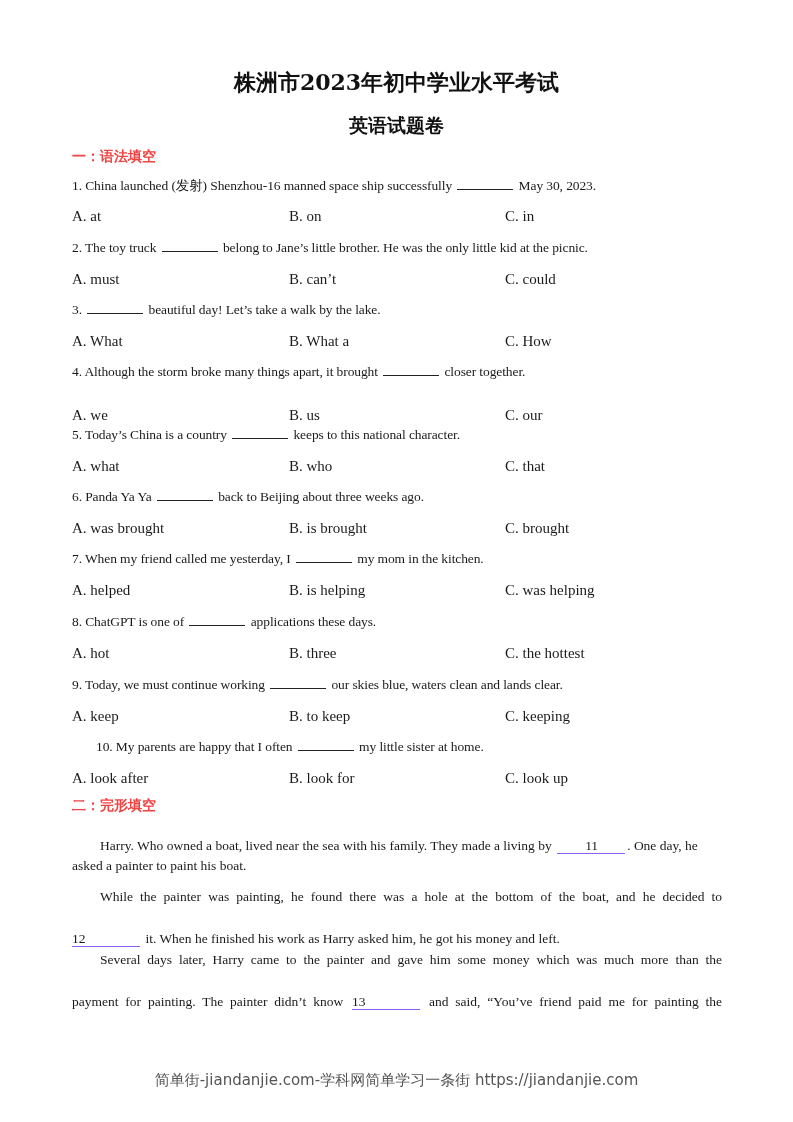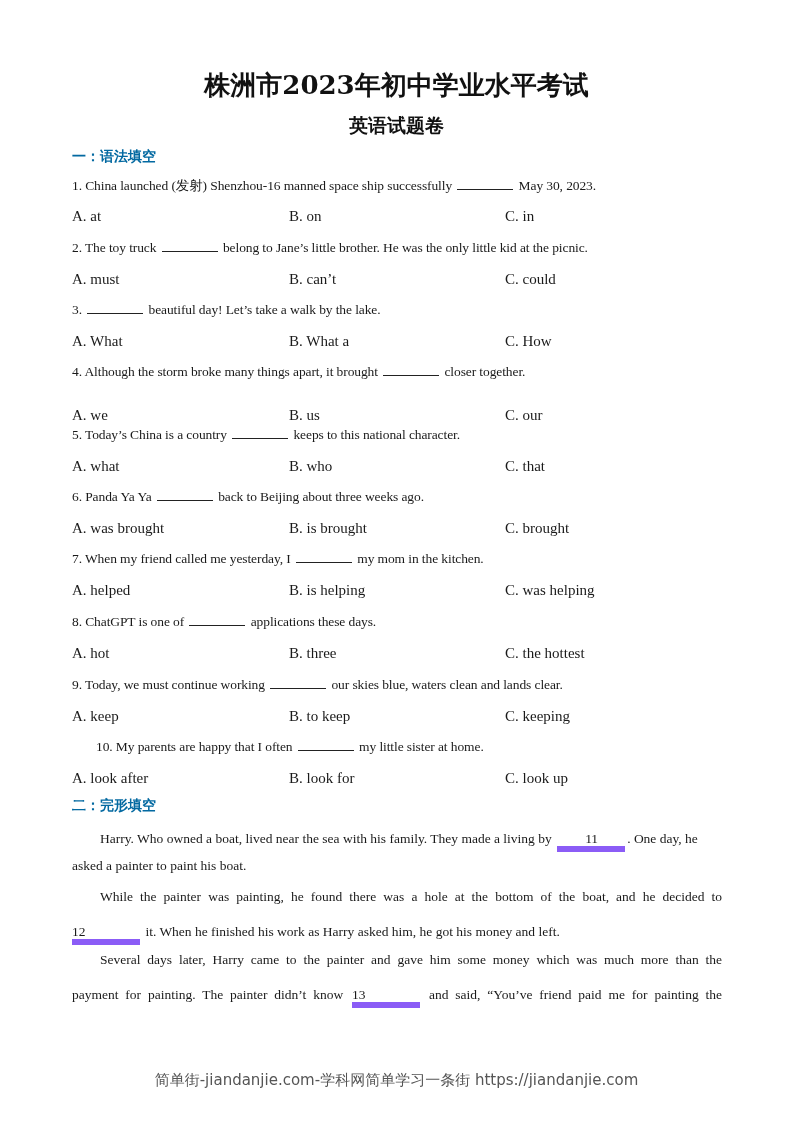--- a/index.html
+++ b/index.html
@@ -1,33 +1,33 @@
 <!DOCTYPE html>
 <html><head>
 <meta charset="utf-8">
 <style>
   html, body { margin: 0; padding: 0; background: #ffffff; }
   body { width: 793px; height: 1122px; position: relative; overflow: hidden;
          font-family: "Liberation Serif", "DejaVu Serif", serif; color: #1a1a1a; }
   .title { position: absolute; left: 0; width: 793px; text-align: center;
            font-family: "DejaVu Serif", "Liberation Serif", serif; font-weight: bold; color: #111; }
-  .title-main { top: 68px; font-size: 26px; letter-spacing: 0px; }
+  .title-main { top: 68px; font-size: 22px; letter-spacing: 0px; }
   .title-sub { top: 113px; font-size: 19px; }
   .section-heading { position: absolute; left: 72px; font-family: "DejaVu Sans", "Liberation Sans", sans-serif;
-                     font-weight: bold; font-size: 14px; color: #0369a1; }
+                     font-weight: bold; font-size: 14px; color: #ef4444; }
   .q { position: absolute; left: 72px; font-size: 13.5px; white-space: nowrap; letter-spacing: -0.1px; }
   .opt-row { position: absolute; left: 72px; width: 680px; height: 18px; font-size: 15px; }
   .opt { position: absolute; top: 0; white-space: nowrap; }
   .opt.a { left: 0; }
   .opt.b { left: 217px; }
   .opt.c { left: 433px; }
   .blank { display: inline-block; width: 56px; border-bottom: 1px solid #222; height: 10px; margin: 0 2px; vertical-align: baseline; }
   .para { position: absolute; left: 72px; width: 650px; font-size: 13.5px; text-align: justify; text-align-last: justify; white-space: nowrap; }
   .para.last { text-align-last: left; }
-  .numblank { display: inline-block; border-bottom: 6px solid #8b5cf6; text-align: left; width: 68px; line-height: 14px; margin: 5px 2px; }
+  .numblank { display: inline-block; border-bottom: 1px solid #8b5cf6; text-align: left; width: 68px; line-height: 14px; margin: 12px 2px; }
   .footer { position: absolute; top: 1071px; left: 0; width: 793px; text-align: center;
             font-family: "DejaVu Sans", "Liberation Sans", sans-serif; font-size: 15px; color: #555; }
 </style>
 </head>
 <body>
 
 <div class="title title-main">株洲市2023年初中学业水平考试</div>
 <div class="title title-sub">英语试题卷</div>
 
 <div class="section-heading" style="top:148px;">一：语法填空</div>

